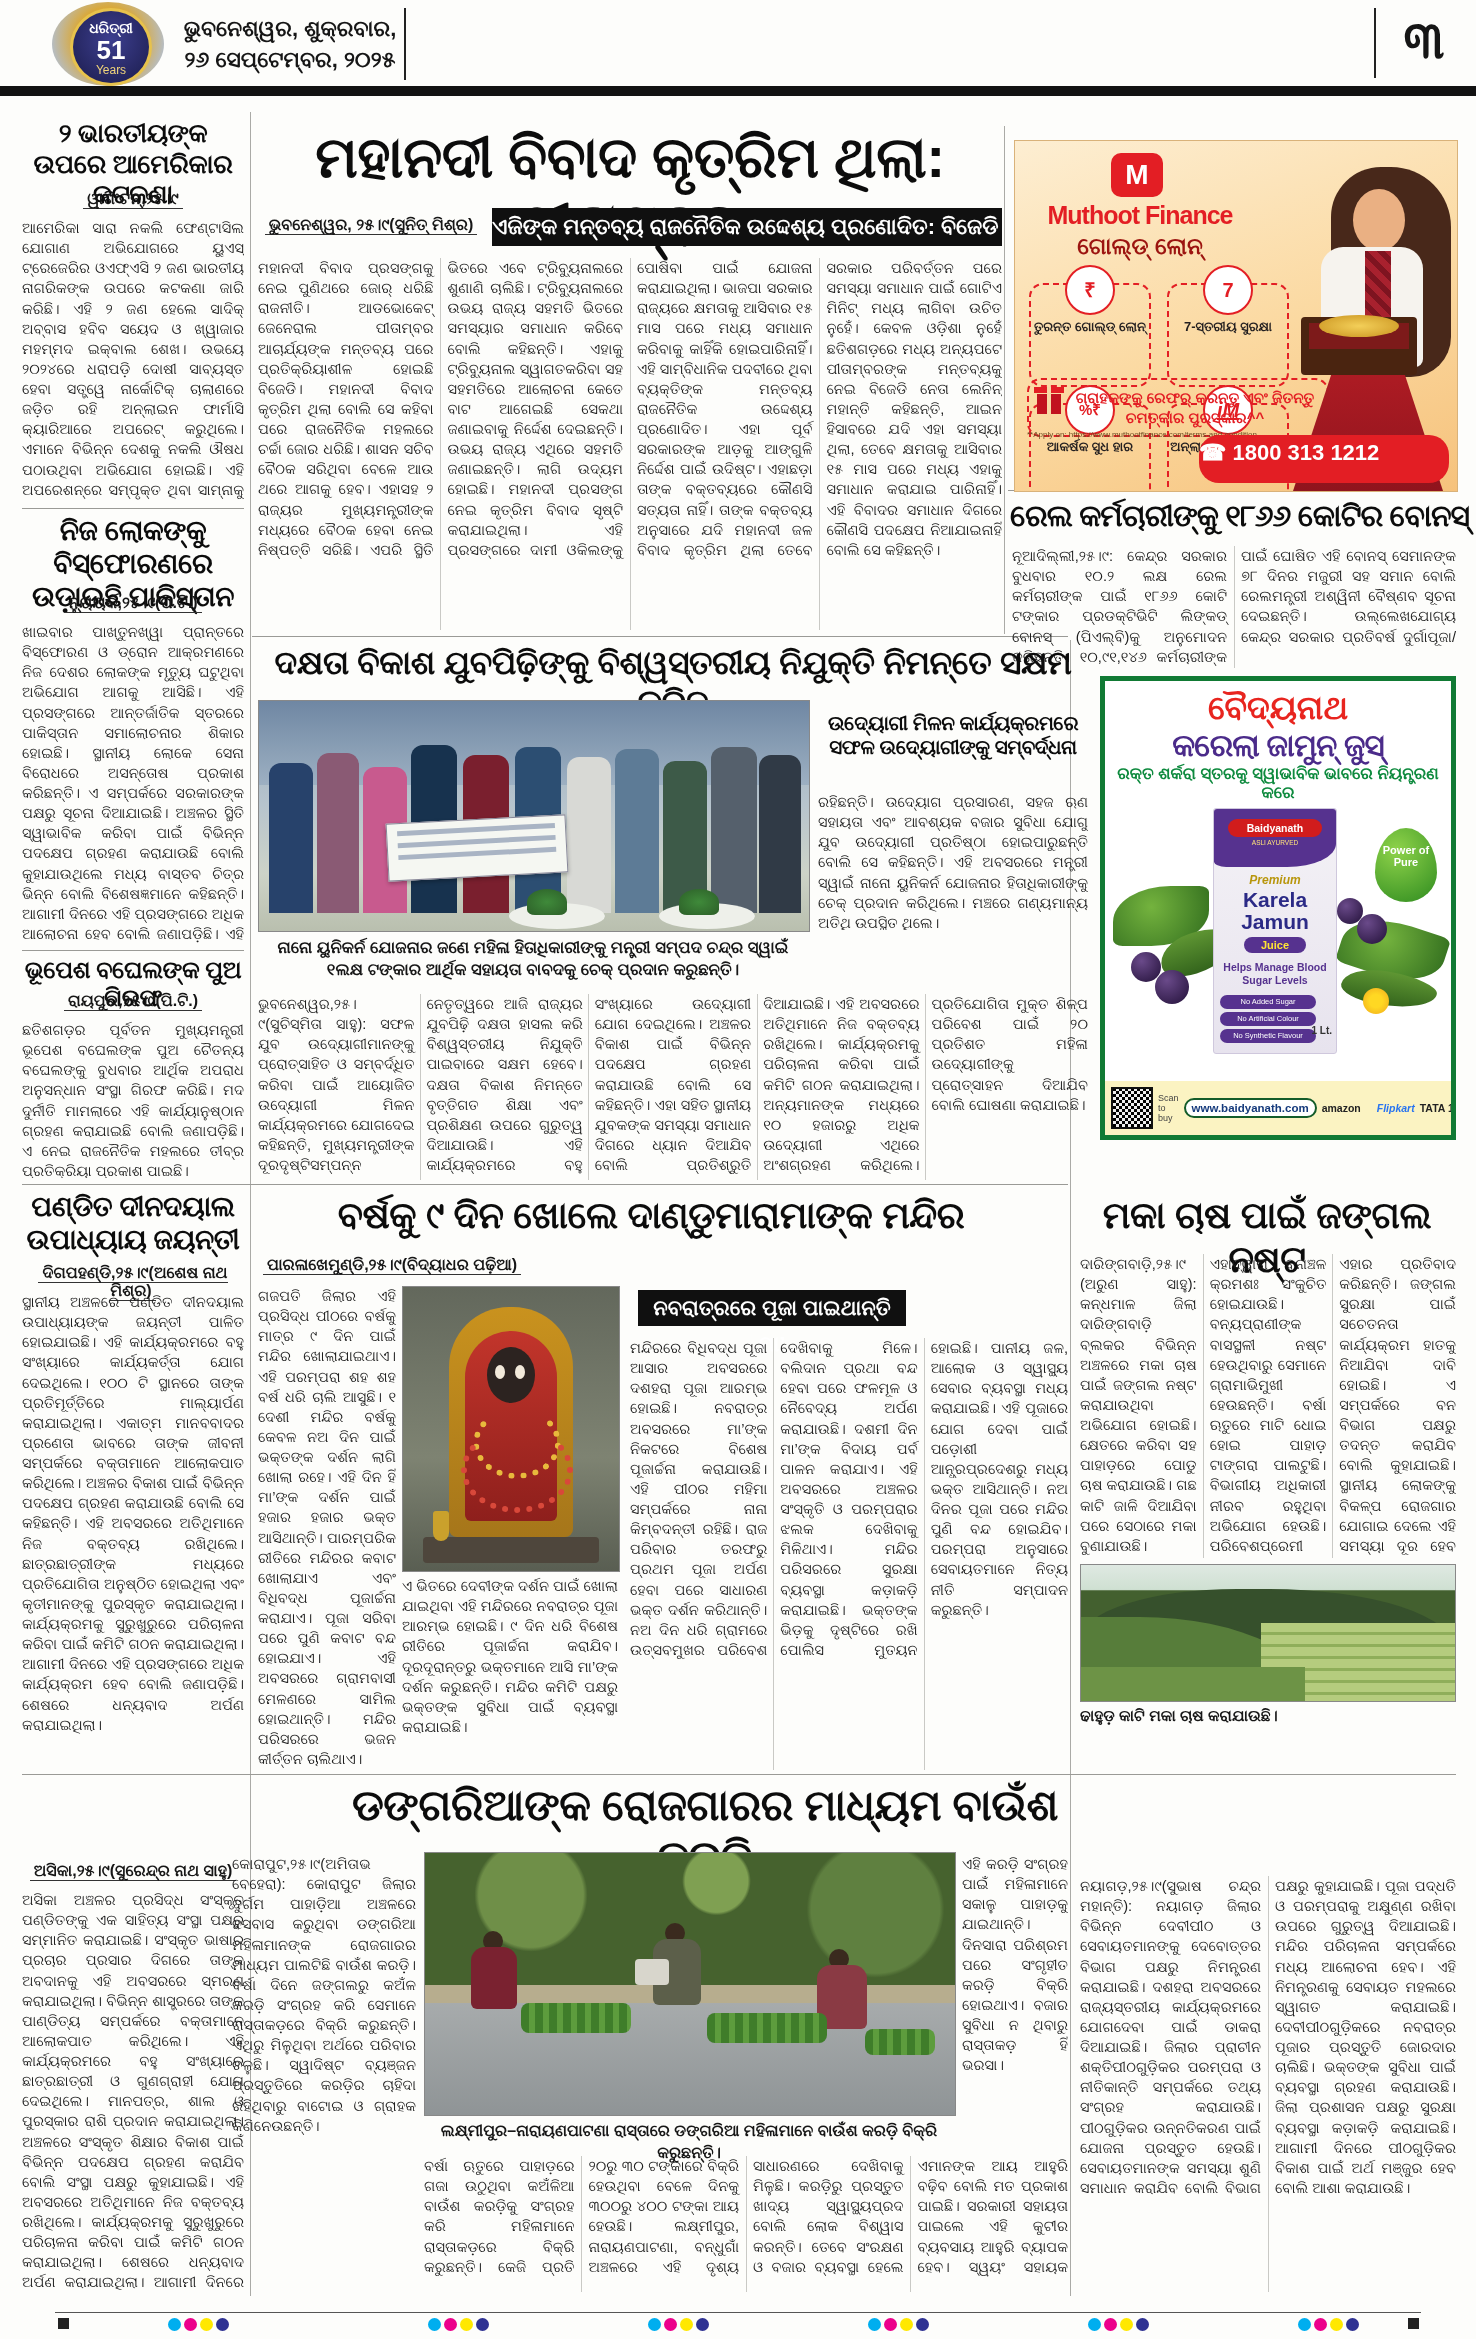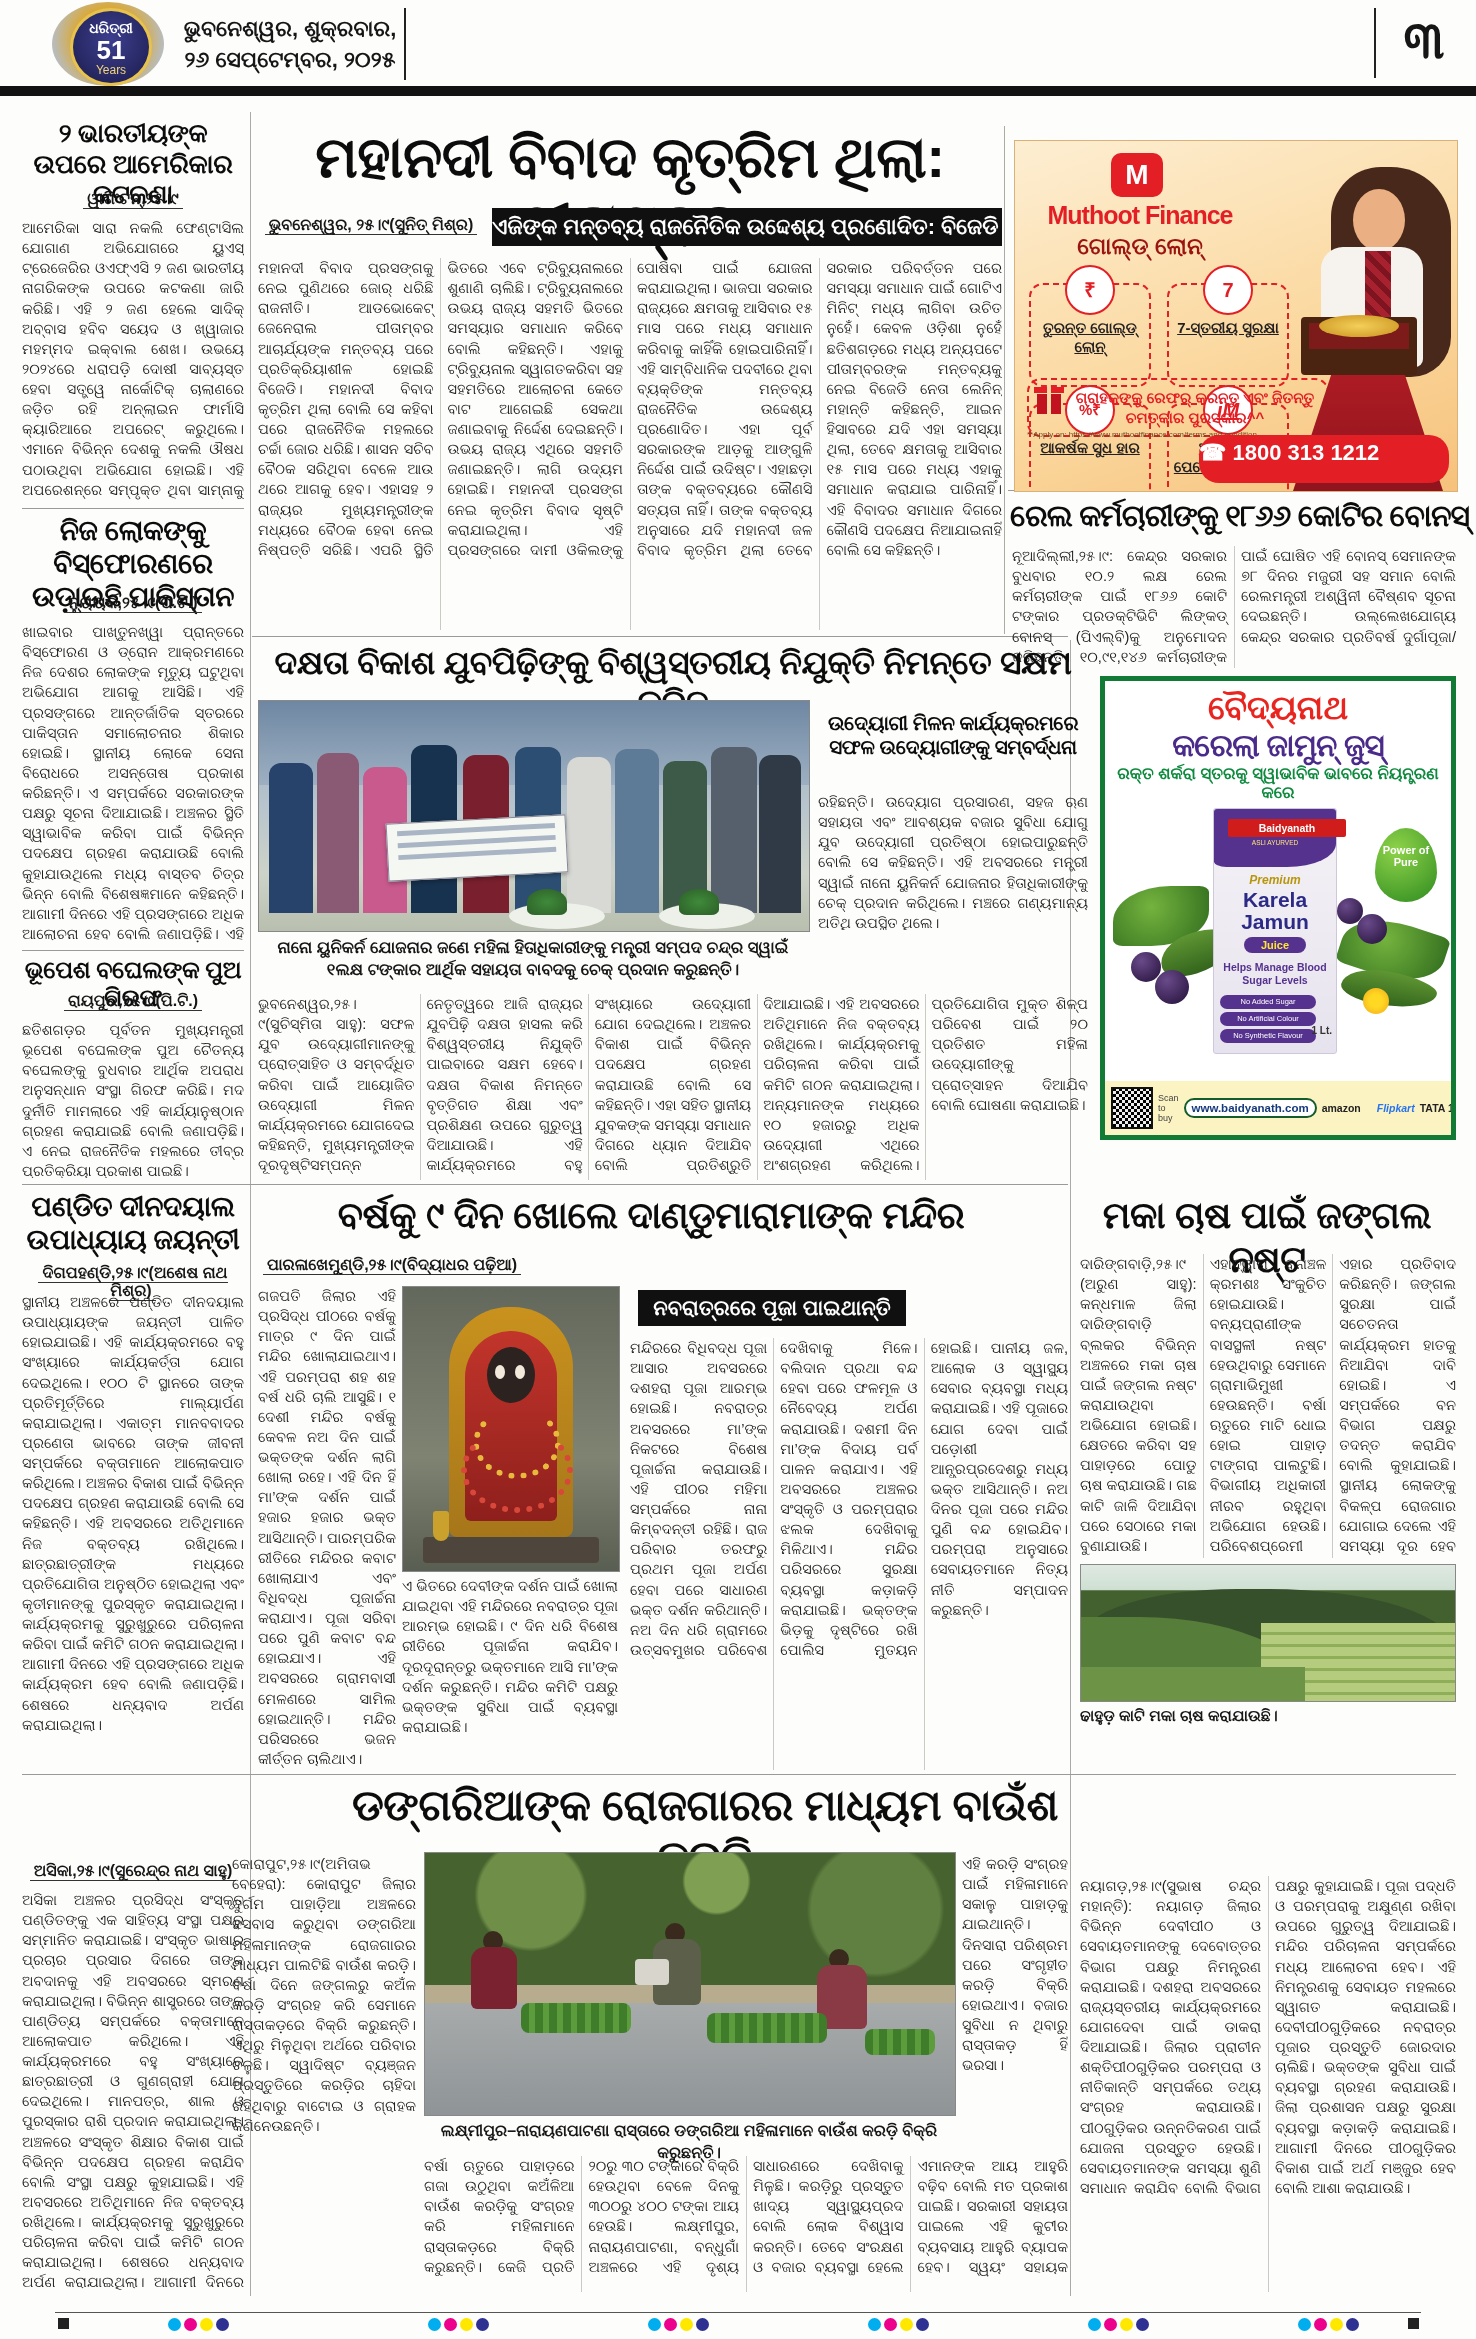--- a/index.html
+++ b/index.html
@@ -30,21 +30,21 @@
   .blackbox{position:absolute;background:#101010;color:#fff;font-weight:bold;text-align:center;}
   .caption{position:absolute;font-weight:bold;text-align:center;font-size:16.5px;line-height:1.35;}
   .photo{position:absolute;overflow:hidden;border:1px solid #888;}
   
   .ad-muthoot{position:absolute;left:1014px;top:140px;width:442px;height:350px;background:linear-gradient(160deg,#fdeed2 0%,#fbd9a1 55%,#f6c27c 100%);border:1px solid #d9b27a;overflow:hidden;}
   .mf-logo{position:absolute;left:96px;top:12px;width:52px;height:44px;background:#e31e24;border-radius:10px;color:#fff;font-weight:bold;font-size:28px;text-align:center;line-height:44px;}
   .mf-name{position:absolute;left:10px;top:60px;width:230px;text-align:center;color:#e31e24;font-weight:bold;font-size:25px;letter-spacing:-1px;}
   .mf-gold{position:absolute;left:10px;top:92px;width:230px;text-align:center;color:#9c1410;font-weight:bold;font-size:23px;}
   .mf-feat{position:absolute;width:118px;height:100px;border:2px dashed #e31e24;border-radius:14px;text-align:center;}
   .mf-ic{width:46px;height:46px;border-radius:50%;background:#fff;border:2px solid #e31e24;color:#e31e24;font-weight:bold;font-size:20px;line-height:46px;margin:-20px auto 4px;}
-  .mf-lab{font-weight:bold;font-size:15px;color:#231f20;line-height:1.25;text-decoration:underline;}
+  .mf-lab{font-weight:bold;font-size:13px;color:#231f20;line-height:1.25;}
   .mf-refer{position:absolute;left:14px;top:372px;width:262px;border:2px dashed #e31e24;border-radius:14px;padding:8px 6px 8px 40px;color:#e31e24;font-weight:bold;font-size:15px;text-align:center;line-height:1.3;}
   .gift{position:absolute;left:8px;top:14px;width:24px;height:20px;background:#c1121f;}
   .gift:before{content:"";position:absolute;left:-3px;top:-7px;width:30px;height:6px;background:#e31e24;}
   .gift:after{content:"";position:absolute;left:10px;top:-7px;width:4px;height:27px;background:#f7d9a5;}
   .mf-phone{position:absolute;right:8px;bottom:8px;width:250px;height:48px;background:#e31e24;border-radius:20px;color:#fff;font-weight:bold;font-size:22px;text-align:left;line-height:36px;}
   .mf-terms{position:absolute;left:12px;bottom:52px;width:270px;font-size:8px;color:#6b4a22;}
   .model{position:absolute;right:0;top:26px;width:170px;height:324px;}
   .model .hair{position:absolute;right:6px;top:0;width:120px;height:210px;border-radius:50px 60px 40px 60px;background:#48281a;}
   .model .face{position:absolute;right:52px;top:22px;width:52px;height:62px;border-radius:50%;background:#eab083;}
   .model .shirt{position:absolute;right:34px;top:80px;width:102px;height:120px;border-radius:22px 22px 8px 8px;background:#f6f3ee;}
@@ -54,21 +54,21 @@
   .model .boxin{position:absolute;right:48px;top:156px;width:100px;height:26px;background:#7d1a1a;}
   .model .goldpile{position:absolute;right:58px;top:148px;width:80px;height:22px;border-radius:50%;background:radial-gradient(#f3cf59,#c9921e);}
   
   .ad-baidy{position:absolute;left:1100px;top:676px;width:346px;height:454px;background:#fff;border:5px solid #117a34;overflow:hidden;}
   .bd-t1{margin-top:8px;text-align:center;color:#e8251f;font-size:33px;font-weight:bold;}
   .bd-t2{text-align:center;color:#4b2b8a;font-size:31px;font-weight:bold;letter-spacing:-1px;}
   .bd-t3{text-align:center;color:#0e8a3e;font-size:16.5px;font-weight:bold;}
   .bd-prod{position:relative;height:258px;}
   .bd-box{position:absolute;left:108px;top:6px;width:122px;height:244px;background:linear-gradient(#f4f2f6,#e7e3ee);border:1px solid #cfc8dd;border-radius:3px;}
   .bd-boxtop{position:absolute;left:0;top:0;width:122px;height:58px;background:#56328f;border-radius:3px 3px 40% 10%;}
-  .bd-brandpill{position:absolute;left:14px;top:10px;width:118px;height:18px;background:#d11c1c;border-radius:2px;color:#fff;font-size:10.5px;font-weight:bold;text-align:center;line-height:18px;}
+  .bd-brandpill{position:absolute;left:14px;top:10px;width:94px;height:18px;background:#d11c1c;border-radius:9px;color:#fff;font-size:10.5px;font-weight:bold;text-align:center;line-height:18px;}
   .bd-asli{position:absolute;left:14px;top:30px;width:94px;text-align:center;color:#ffe27a;font-size:6.5px;}
   .bd-prem{position:absolute;left:0;top:64px;width:122px;text-align:center;color:#b8960c;font-size:12px;font-weight:bold;font-style:italic;}
   .bd-kj{position:absolute;left:0;top:80px;width:122px;text-align:center;color:#2b2a86;font-size:21px;font-weight:bold;line-height:1.05;}
   .bd-juice{position:absolute;left:30px;top:128px;width:62px;height:16px;background:#56328f;border-radius:8px;color:#ffe534;font-size:11px;font-weight:bold;text-align:center;line-height:16px;}
   .bd-claim{position:absolute;left:0;top:152px;width:122px;text-align:center;color:#56328f;font-size:10.5px;font-weight:bold;line-height:1.25;}
   .bd-pill{position:absolute;left:6px;width:96px;height:14px;background:#56328f;border-radius:7px;color:#fff;font-size:7.5px;text-align:center;line-height:14px;}
   .bd-lt{position:absolute;right:4px;top:216px;color:#333;font-size:10px;font-weight:bold;}
   .bd-drop{position:absolute;right:14px;top:26px;width:62px;height:74px;background:radial-gradient(circle at 35% 30%,#8fd34a,#2e8b1f);border-radius:50% 50% 50% 50%/60% 60% 40% 40%;color:#fff;text-align:center;font-size:11px;font-weight:bold;line-height:1.1;padding-top:16px;box-sizing:border-box;}
   .bd-leaf{position:absolute;background:radial-gradient(circle at 40% 35%,#74b33e,#2f6b1d);border-radius:60% 10% 60% 10%;}
   .bd-jamun{position:absolute;border-radius:50%;background:radial-gradient(circle at 35% 30%,#6a4a8a,#221038);}

